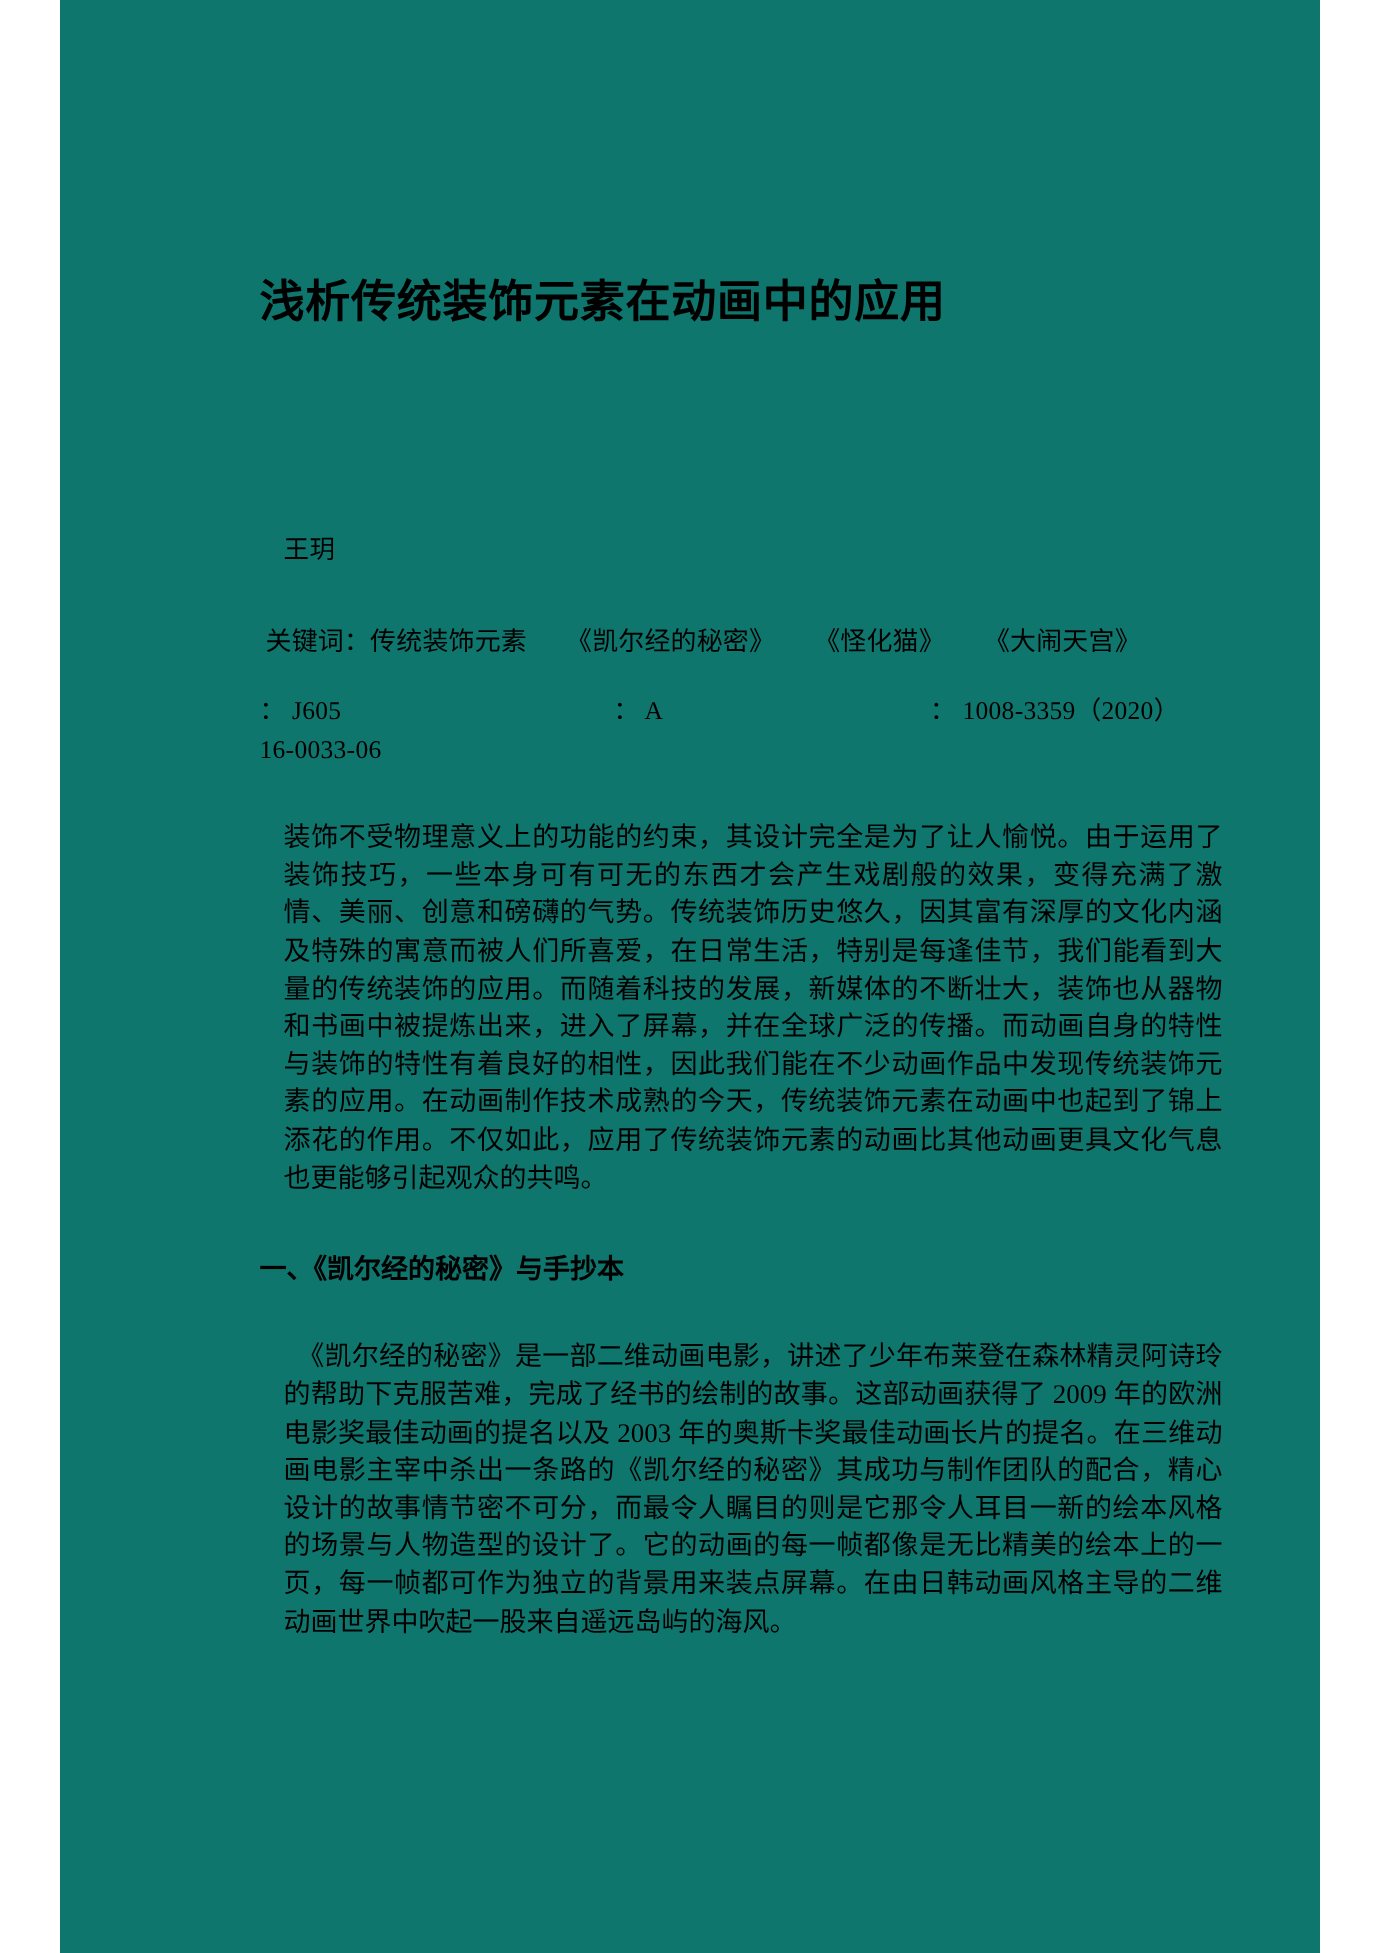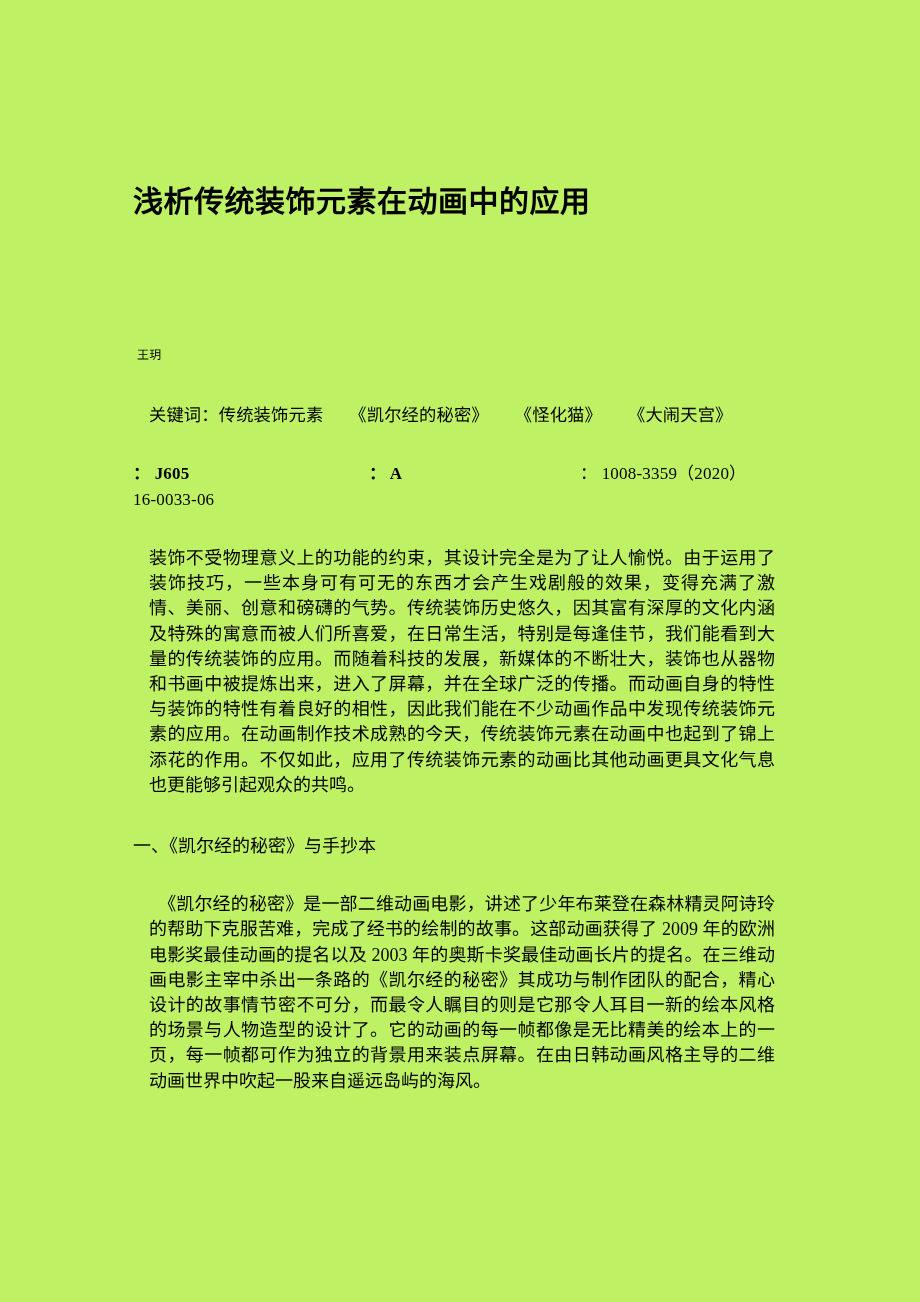--- a/index.html
+++ b/index.html
@@ -8,23 +8,23 @@
     padding: 0;
     background: #ffffff;
   }
   body {
     font-family: "Liberation Serif", "DejaVu Serif", serif;
     color: #000000;
     -webkit-font-smoothing: antialiased;
   }
   .page {
     position: relative;
-    width: 920px;
+    width: 840px;
     height: 1302px;
-    background: #bef264;
+    background: #0f766e;
     margin: 0 auto;
     overflow: hidden;
     box-sizing: border-box;
   }
   .content {
     position: absolute;
     left: 133px;
     top: 0;
     width: 658px;
   }
@@ -37,61 +37,60 @@
     font-weight: bold;
     line-height: 40px;
     letter-spacing: 0.5px;
     text-align: left;
     padding-top: 182px;
     font-family: "Liberation Sans", "DejaVu Sans", sans-serif;
   }
 
   
   .author {
-    margin: 4px;
+    margin: 16px;
     padding-top: 116px;
-    font-size: 12px;
+    font-size: 17px;
     line-height: 26px;
     letter-spacing: 0.3px;
   }
 
   
   .abstract {
     margin: 0;
     padding-top: 19px;
     font-size: 17.3px;
     line-height: 27px;
     text-align: justify;
     text-justify: inter-ideograph;
     letter-spacing: 0.15px;
   }
 
   
   .keywords {
-    margin: 16px;
+    margin: 4px;
     padding-top: 18px;
     font-size: 17.3px;
     line-height: 27px;
     letter-spacing: 0.15px;
     white-space: nowrap;
   }
   .kw-label { }
   .kw-gap { display: inline-block; width: 26px; }
 
   
   .codes {
     margin: 0;
     padding-top: 16px;
     font-size: 17px;
     line-height: 26px;
     letter-spacing: 0.2px;
   }
   .codes .slot {
     display: inline-block;
-    font-weight: bold;
   }
   .slot-1 { width: 236px; }
   .slot-2 { width: 211px; }
   .code-num {
     font-family: "Liberation Serif", "DejaVu Serif", serif;
   }
 
   
   .body-p {
     margin: 16px;
@@ -106,20 +105,21 @@
     text-indent: 0;
   }
 
   
   .section-h {
     margin: 0;
     padding-top: 20px;
     font-size: 18px;
     line-height: 25.2px;
     letter-spacing: 0px;
+    font-weight: bold;
   }
 </style>
 </head>
 <body>
 
 <div class="page">
   <div class="content">
 
     <h1 class="doc-title">浅析传统装饰元素在动画中的应用</h1>
 

